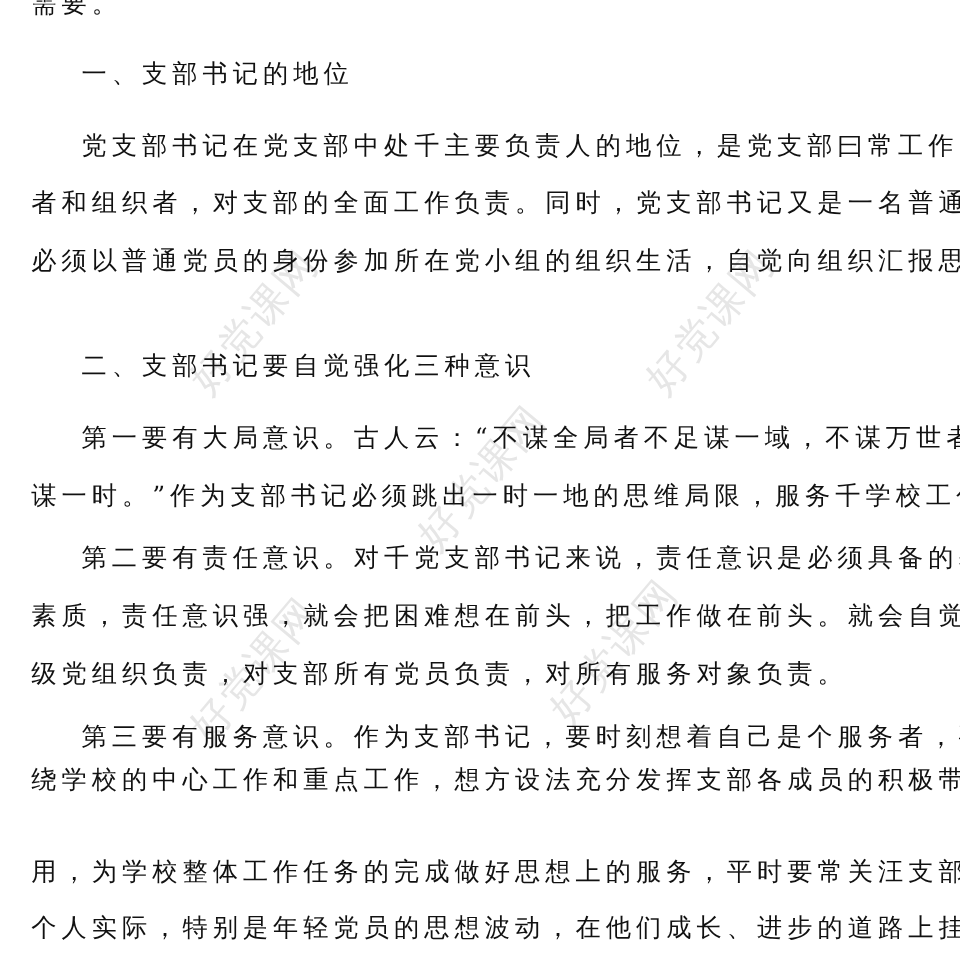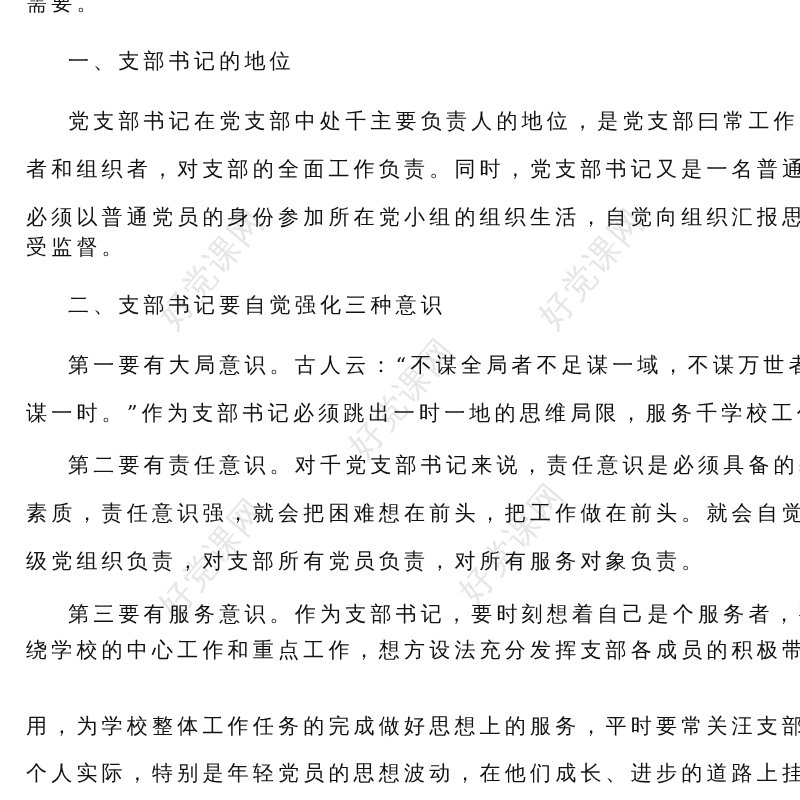--- a/index.html
+++ b/index.html
@@ -31,21 +31,20 @@
   <div class="watermark" style="left:520px;top:245px;">好党课网</div>
   <div class="watermark" style="left:330px;top:375px;">好党课网</div>
   <div class="watermark" style="left:140px;top:535px;">好党课网</div>
   <div class="watermark" style="left:440px;top:520px;">好党课网</div>
 
   <div class="line" style="top:-10px;">需要。</div>
   <div class="line indent" style="top:48px;">一、支部书记的地位</div>
   <div class="line indent" style="top:108px;">党支部书记在党支部中处千主要负责人的地位，是党支部曰常工作的领导</div>
   <div class="line" style="top:156px;">者和组织者，对支部的全面工作负责。同时，党支部书记又是一名普通党员，</div>
   <div class="line" style="top:204px;">必须以普通党员的身份参加所在党小组的组织生活，自觉向组织汇报思想，接</div>
-  <div class="line" style="top:234px;">受监督。</div>
   <div class="line indent" style="top:292px;">二、支部书记要自觉强化三种意识</div>
   <div class="line indent" style="top:352px;">第一要有大局意识。古人云：“不谋全局者不足谋一域，不谋万世者不足</div>
   <div class="line" style="top:400px;">谋一时。”作为支部书记必须跳出一时一地的思维局限，服务千学校工作大局。</div>
   <div class="line indent" style="top:452px;">第二要有责任意识。对千党支部书记来说，责任意识是必须具备的基本</div>
   <div class="line" style="top:500px;">素质，责任意识强，就会把困难想在前头，把工作做在前头。就会自觉地对上</div>
   <div class="line" style="top:548px;">级党组织负责，对支部所有党员负责，对所有服务对象负责。</div>
   <div class="line indent" style="top:601px;">第三要有服务意识。作为支部书记，要时刻想着自己是个服务者，要围</div>
   <div class="line" style="top:637px;">绕学校的中心工作和重点工作，想方设法充分发挥支部各成员的积极带头作</div>
   <div class="line" style="top:713px;">用，为学校整体工作任务的完成做好思想上的服务，平时要常关汪支部党员的</div>
   <div class="line" style="top:760px;">个人实际，特别是年轻党员的思想波动，在他们成长、进步的道路上挂忧解难，</div>

